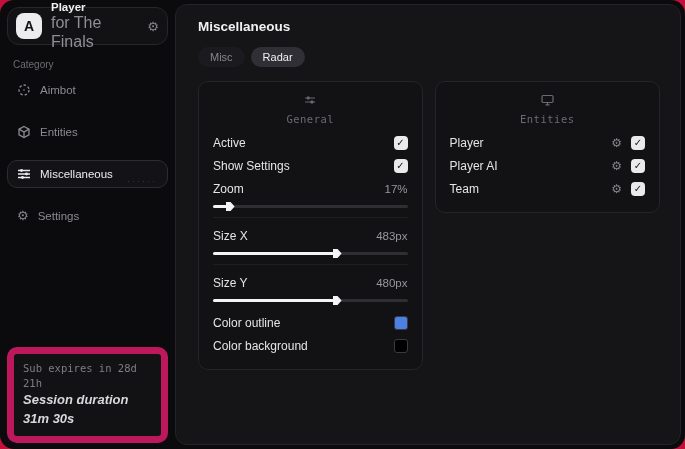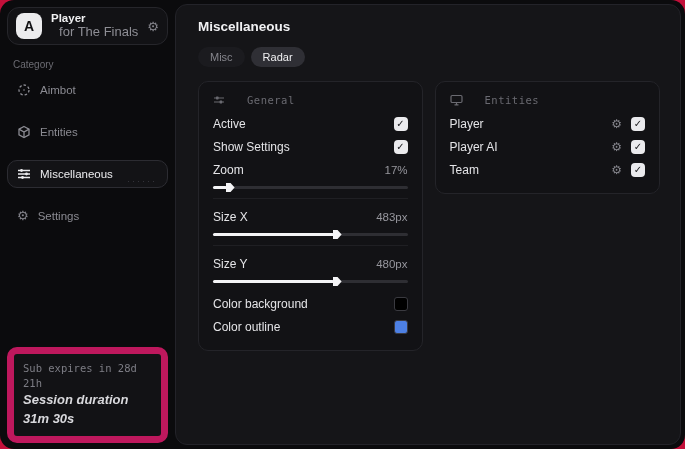--- a/index.html
+++ b/index.html
@@ -4,21 +4,21 @@
 <style>
   html,body{margin:0;padding:0;background:#c3103a;font-family:"Liberation Sans","DejaVu Sans",sans-serif;}
   .stage{position:relative;width:685px;height:449px;overflow:hidden;}
   .window{position:absolute;inset:0;background:#0b0b0d;border-radius:14px;overflow:hidden;}
   
   .sidebar{position:absolute;left:0;top:0;bottom:0;width:175px;display:flex;flex-direction:column;padding:7px 7px 6px 7px;box-sizing:border-box;}
   .header-card{display:flex;align-items:center;gap:9px;border:1px solid #26262b;background:#121215;border-radius:12px;padding:6px 8px;height:38px;box-sizing:border-box;}
   .logo{width:26px;height:26px;border-radius:8px;background:#ececee;color:#111114;font-weight:bold;font-size:14px;display:flex;align-items:center;justify-content:center;}
   .header-text{flex:1;line-height:1.15;}
   .app-title{font-size:11.5px;font-weight:bold;color:#f0f0f2;}
-  .app-sub{font-size:13px;color:#8e8e95;text-align:right;}
+  .app-sub{font-size:16px;color:#8e8e95;}
   .icon-gear{color:#84848b;font-size:13px;line-height:1;}
   .category{font-size:10px;color:#6c6c73;margin:14px 0 6px 6px;}
   .nav{display:flex;flex-direction:column;gap:14px;}
   .nav-item{position:relative;display:flex;align-items:center;gap:9px;padding:6px 9px;border-radius:10px;border:1px solid transparent;color:#8b8b92;font-size:11.5px;cursor:default;}
   .nav-item svg{flex:0 0 auto;stroke:#8b8b92;}
   .nav-item.active{border-color:#2c2c32;background:#131316;color:#ececef;}
   .nav-item.active svg{stroke:#ececef;}
   .nav-dots{position:absolute;right:10px;bottom:1px;color:#3a3a40;font-size:9px;letter-spacing:2px;}
   .spacer{flex:1;}
   .footer-card{border:7px solid #be185d;background:#121215;border-radius:10px;padding:7px 9px;line-height:1.45;}
@@ -27,21 +27,21 @@
   
   .main{position:absolute;left:175px;top:4px;right:4px;bottom:4px;background:#151518;border:1px solid #232329;border-radius:12px;box-sizing:border-box;padding:14px 20px 14px 22px;}
   .page-title{font-size:13.5px;font-weight:bold;color:#f1f1f3;}
   .tabs{display:flex;gap:6px;margin-top:13px;}
   .tab{font-size:11px;padding:4px 12px;border-radius:999px;background:#1b1b1f;color:#85858c;cursor:default;}
   .tab.active{background:#2f2f35;color:#f0f0f2;}
   .panels{display:flex;align-items:flex-start;gap:12px;margin-top:14px;}
   .card{background:#121215;border:1px solid #242429;border-radius:10px;padding:10px 14px 12px 14px;box-sizing:border-box;}
   .card.general{width:237px;}
   .card.entities{width:238px;}
-  .card-header{display:flex;align-items:center;gap:22px;font-family:"DejaVu Sans Mono","Liberation Mono",monospace;font-size:10.5px;color:#6a6a71;letter-spacing:.5px;margin:2px 0 6px 0;}
+  .card-header{display:flex;align-items:center;gap:7px;font-family:"DejaVu Sans Mono","Liberation Mono",monospace;font-size:10.5px;color:#6a6a71;letter-spacing:.5px;margin:2px 0 6px 0;flex-direction:column;}
   .card-header svg{stroke:#6a6a71;}
   .row{display:flex;align-items:center;justify-content:space-between;min-height:23px;}
   .row-label{font-size:12px;color:#e4e4e7;}
   .row-value{font-size:11.5px;color:#96969d;}
   .checkbox{width:14px;height:14px;border-radius:4px;background:#eaeaed;display:flex;align-items:center;justify-content:center;color:#17171a;font-size:10px;font-weight:bold;line-height:1;}
   .slider{position:relative;height:3px;border-radius:2px;background:#2e2e33;margin:5px 0 9px 0;}
   .slider-fill{position:absolute;left:0;top:0;bottom:0;background:#f4f4f6;border-radius:2px;}
   .slider-thumb{position:absolute;right:-8px;top:-3px;width:9px;height:9px;background:#f4f4f6;clip-path:polygon(0 0,55% 0,100% 50%,55% 100%,0 100%);}
   .divider{height:1px;background:#1f1f23;margin:2px 0 6px 0;}
   .swatch{width:12px;height:12px;border-radius:3px;border:1px solid #3a3a40;}
@@ -165,26 +165,26 @@
             <span class="row-label">Size Y</span>
             <span class="row-value">480px</span>
           </div>
           <div class="slider">
             <div class="slider-fill" style="width: 62%;">
                 <div class="slider-thumb"></div>
               </div>
           </div>
 
           <div class="row">
+            <span class="row-label">Color outline</span>
+            <span class="swatch" style="background: rgb(77, 128, 228);"></span>
+          </div>
+          <div class="row">
             <span class="row-label">Color background</span>
             <span class="swatch" style="background: rgb(0, 0, 0);"></span>
-          </div>
-          <div class="row">
-            <span class="row-label">Color outline</span>
-            <span class="swatch" style="background: rgb(77, 128, 228);"></span>
           </div>
         </div>
 
         <div class="card entities">
           <div class="card-header">
             <svg width="13" height="12" viewBox="0 0 13 12" fill="none" stroke-width="1.2">
               <rect x="1" y="1.5" width="11" height="7" rx="1.2"></rect>
                 <path d="M4.5 10.8h4M6.5 8.5v2.3"></path>
             </svg>
             <span>Entities</span>

